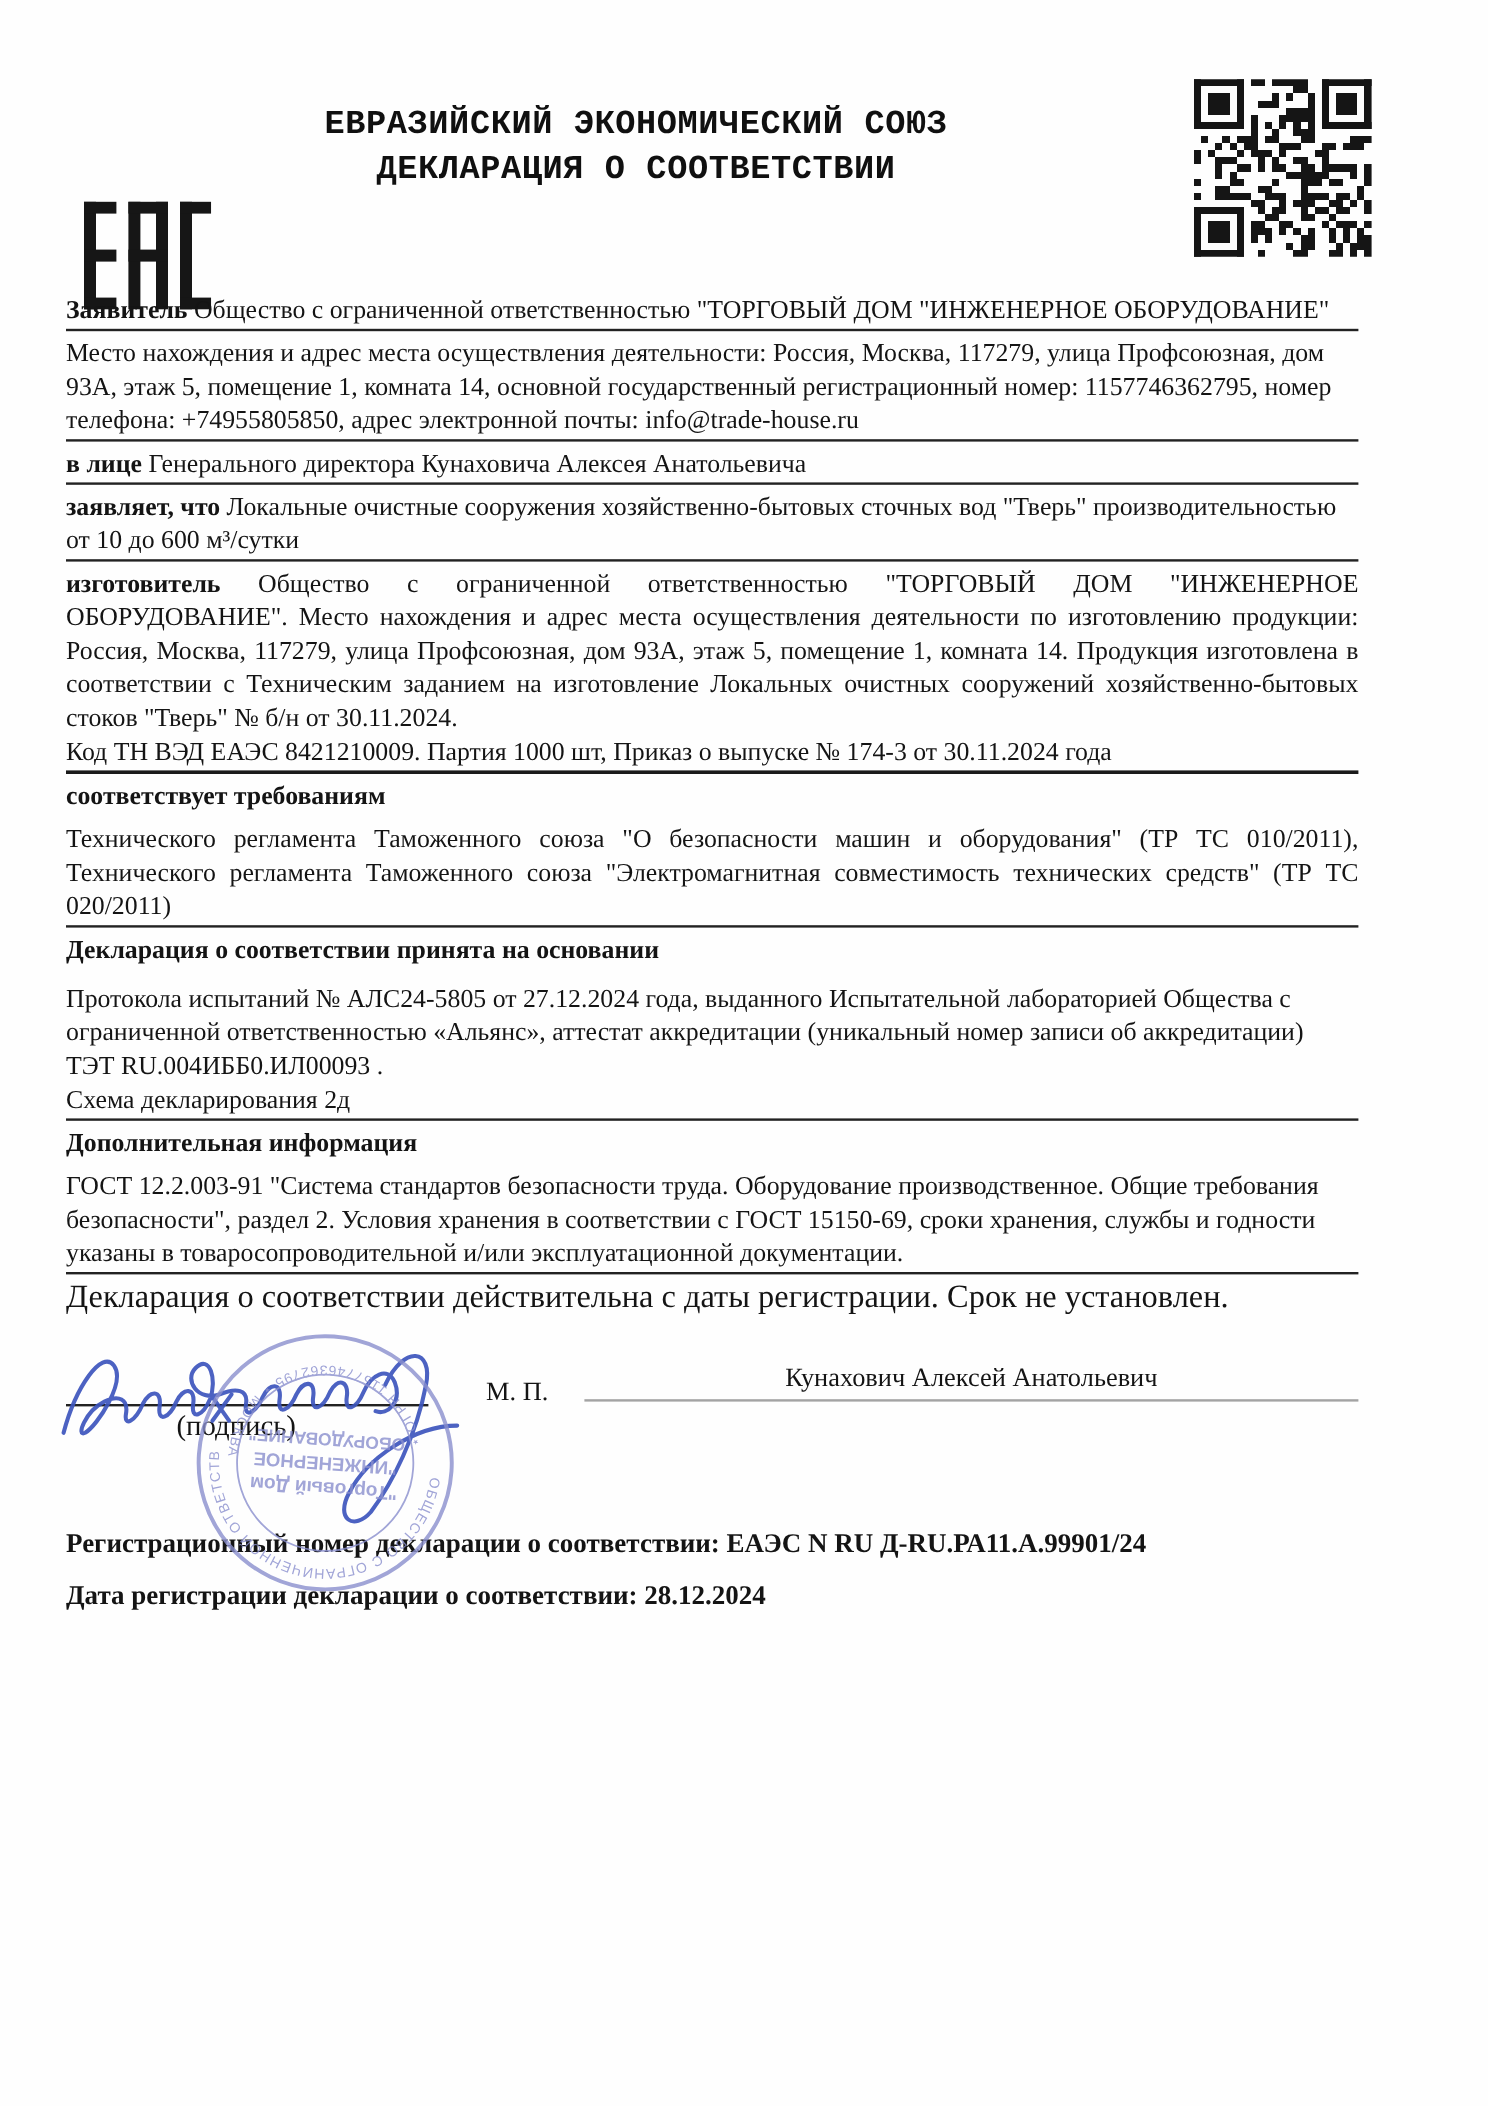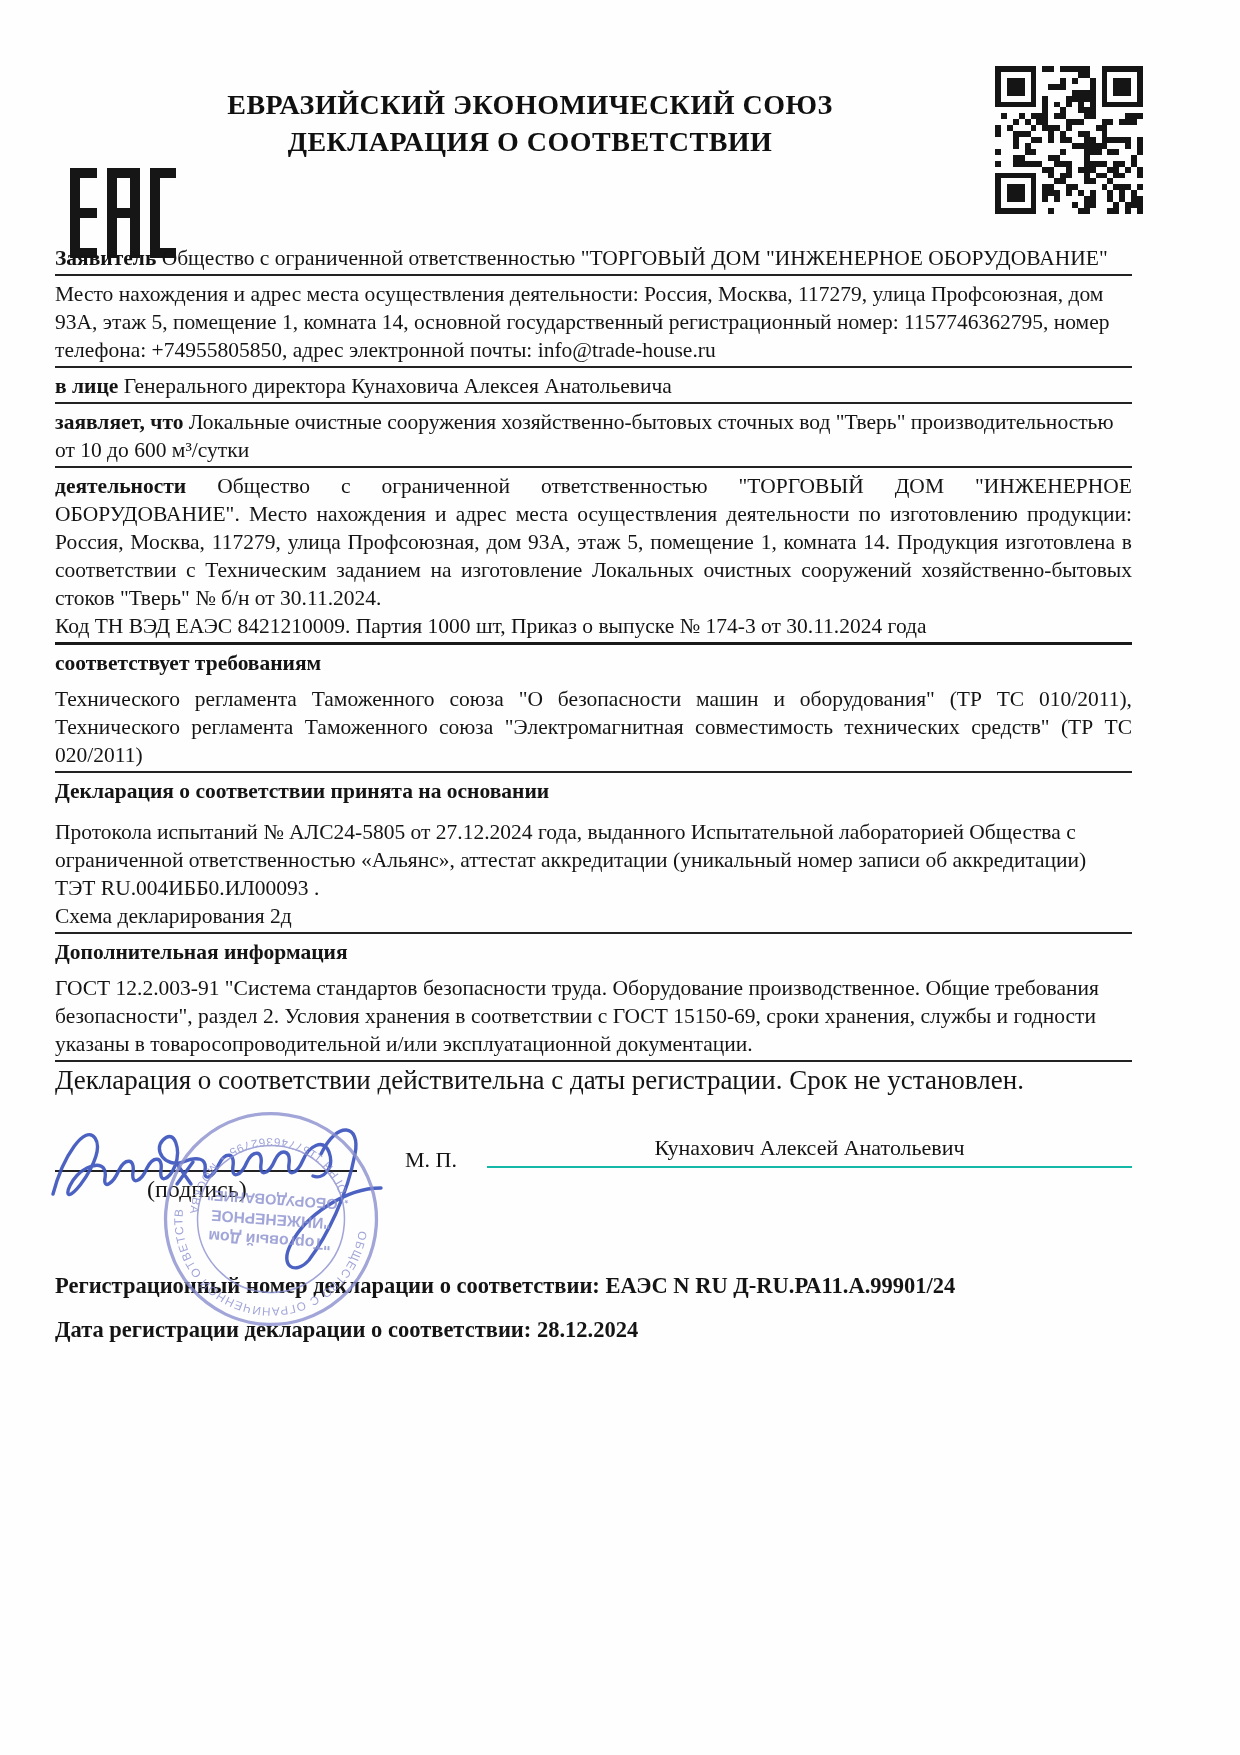--- a/index.html
+++ b/index.html
@@ -9,21 +9,21 @@
     margin:0 auto;
     background:#fefefe;
     font-family:"Liberation Serif","DejaVu Serif",serif;
     color:#141414;
     overflow:hidden;
   }
   
   .title-block{
     position:absolute;top:86px;left:130px;width:800px;
     text-align:center;font-weight:bold;font-size:28px;line-height:37px;
-    letter-spacing:.5px;color:#101010;
+    letter-spacing:.5px;color:#101010;font-family:Liberation Mono, monospace;
   }
   .eac-logo{position:absolute;left:70px;top:168px;}
   .qr{position:absolute;left:995px;top:66px;width:148px;height:148px;}
   
   .content{
     position:absolute;left:55px;top:244px;width:1077px;
     font-size:21.5px;line-height:28px;
   }
   .content p{margin:0;}
   .lbl{font-weight:bold;}
@@ -33,21 +33,21 @@
   .sec-head{font-weight:bold;margin:1px 0 2px 0;}
   .gap-sm{height:8px;} .gap-md{height:13px;}
   .validity{font-weight:normal;font-size:27px;margin-top:2px;}
   
   .sig-block{position:relative;height:172px;margin-top:6px;}
   .sig-svg{position:absolute;left:-10px;top:-24px;z-index:2;overflow:visible;}
   .sig-line-left{position:absolute;left:0;top:70px;width:302px;border-bottom:2px solid #222;}
   .sig-caption{position:absolute;left:92px;top:75px;font-size:24px;}
   .mp{position:absolute;left:350px;top:46px;font-size:22px;font-family:Liberation Serif, serif;}
   .fio-wrap{position:absolute;left:432px;top:34px;width:645px;text-align:center;}
-  .fio-name{font-size:22px;padding-bottom:4px;border-bottom:2px solid #14b8a6;}
+  .fio-name{font-size:22px;padding-bottom:4px;border-bottom:2px solid #a3a3a3;}
   .fio-caption{font-size:20px;padding-top:4px;}
   .stamp{position:absolute;left:103px;top:6px;width:226px;height:226px;z-index:3;
          transform:rotate(184deg);opacity:.8;pointer-events:none;}
   
   .footer-line{font-weight:bold;font-size:22.5px;margin-top:4px;}
   .footer-line + .footer-line{margin-top:16px;}
 </style>
 </head>
 <body>
 
@@ -314,21 +314,21 @@
     </p>
     <div class="rule"></div>
 
     <p>
       <span class="lbl">заявляет, что</span>
       <span>Локальные очистные сооружения хозяйственно-бытовых сточных вод "Тверь" производительностью от 10 до 600 м³/сутки</span>
     </p>
     <div class="rule"></div>
 
     <p class="just">
-      <span class="lbl">деятельности</span>
+      <span class="lbl">изготовитель</span>
       <span>Общество с ограниченной ответственностью "ТОРГОВЫЙ ДОМ "ИНЖЕНЕРНОЕ ОБОРУДОВАНИЕ". Место нахождения и адрес места осуществления деятельности по изготовлению продукции: Россия, Москва, 117279, улица Профсоюзная, дом 93А, этаж 5, помещение 1, комната 14. Продукция изготовлена в соответствии с Техническим заданием на изготовление Локальных очистных сооружений хозяйственно-бытовых стоков "Тверь" № б/н от 30.11.2024.</span>
     </p>
     <p>Код ТН ВЭД ЕАЭС 8421210009. Партия 1000 шт, Приказ о выпуске № 174-3 от 30.11.2024 года</p>
     <div class="rule thick"></div>
 
     <p class="sec-head">соответствует требованиям</p>
     <div class="gap-sm"></div>
     <p class="just">Технического регламента Таможенного союза "О безопасности машин и оборудования" (ТР ТС 010/2011), Технического регламента Таможенного союза "Электромагнитная совместимость технических средств" (ТР ТС 020/2011)</p>
     <div class="rule"></div>
 

